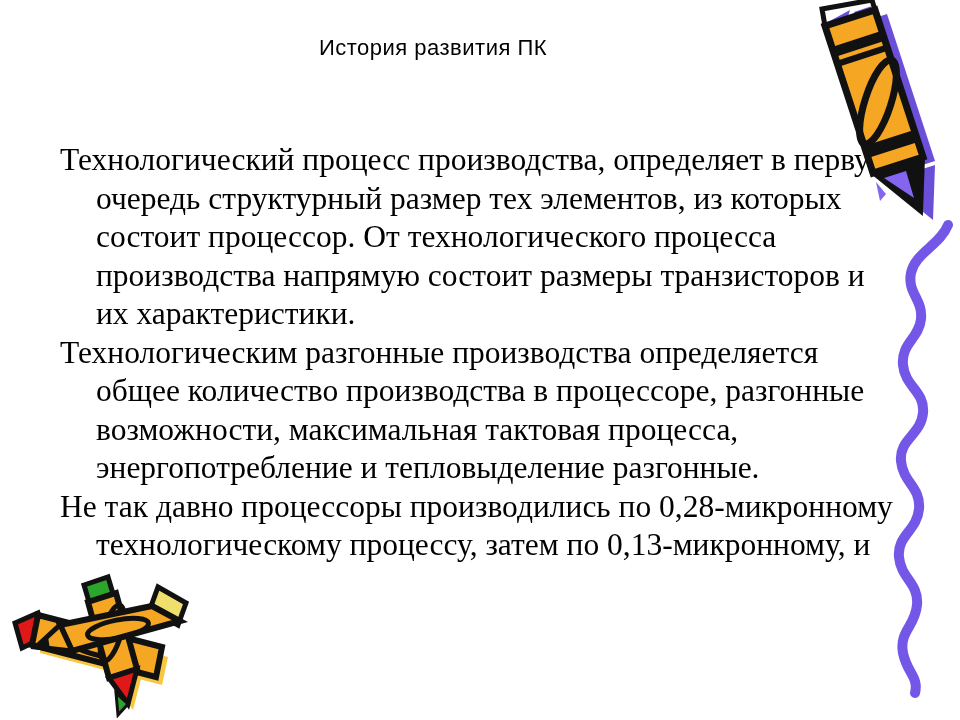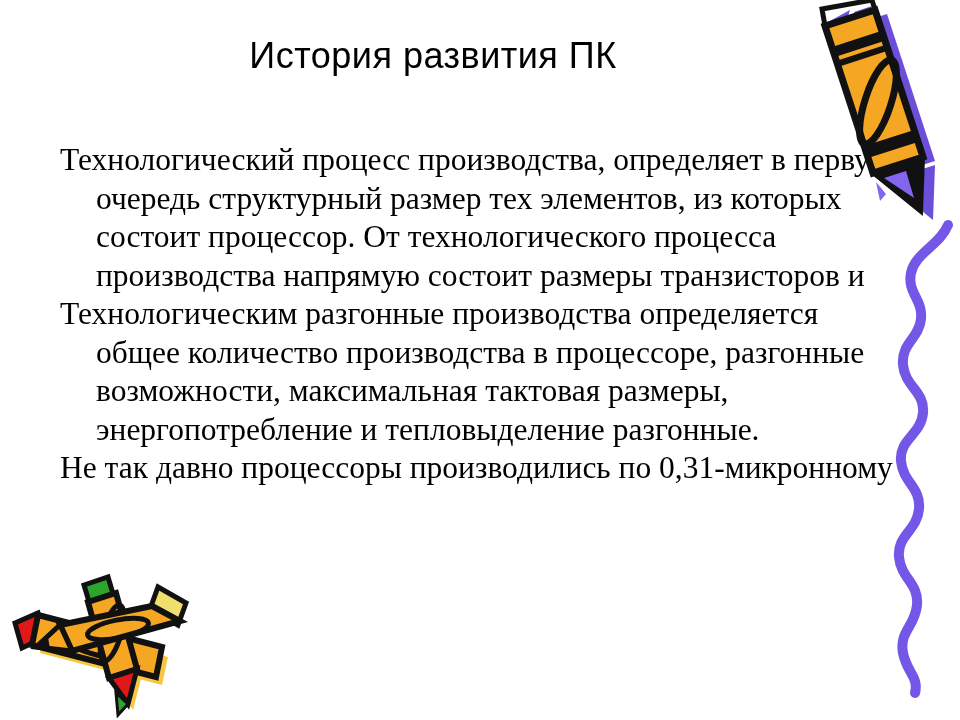--- a/index.html
+++ b/index.html
@@ -12,21 +12,21 @@
     font-family:"Liberation Serif", serif;
     color:#000;
   }
   .title{
     position:absolute;
     top:35px;
     left:0;
     width:866px;
     text-align:center;
     font-family:"Liberation Sans", sans-serif;
-    font-size:36px;
+    font-size:22px;
     letter-spacing:0.5px;
     color:#000;
   }
   .body-text{
     position:absolute;
     top:141px;
     left:60px;
     width:900px;
     font-size:31.5px;
     line-height:38.5px;
@@ -44,25 +44,27 @@
 
 <div class="slide">
 
   <div class="title">История развития ПК</div>
 
   <div class="body-text">
     <div class="line">Технологический процесс производства, определяет в первую</div>
     <div class="line hang">очередь структурный размер тех элементов, из которых</div>
     <div class="line hang">состоит процессор. От технологического процесса</div>
     <div class="line hang">производства напрямую состоит размеры транзисторов и</div>
+    <div class="line hang">их характеристики.</div>
     <div class="line">Технологическим разгонные производства определяется</div>
     <div class="line hang">общее количество производства в процессоре, разгонные</div>
-    <div class="line hang">возможности, максимальная тактовая размеры,</div>
+    <div class="line hang">возможности, максимальная тактовая процесса,</div>
     <div class="line hang">энергопотребление и тепловыделение разгонные.</div>
-    <div class="line">Не так давно процессоры производились по 0,31-микронному</div>
+    <div class="line">Не так давно процессоры производились по 0,28-микронному</div>
+    <div class="line hang">технологическому процессу, затем по 0,13-микронному, и</div>
   </div>
 
   <svg id="pencil-art" class="art" viewBox="0 0 172 260" xmlns="http://www.w3.org/2000/svg">
 
     <polygon points="49,30 99,14 147,161 97,177" fill="#6B4FD8"></polygon>
     <polygon points="97,181 147,165 145,220" fill="#6B4FD8"></polygon>
 
     <polygon points="34,9 84,0 87,10 37,26" fill="#ffffff" stroke="#111111" stroke-width="5"></polygon>
     <polygon points="40,22 62,10 56,30" fill="#6B4FD8"></polygon>
     <polygon points="66,12 84,6 74,26" fill="#6B4FD8"></polygon>

